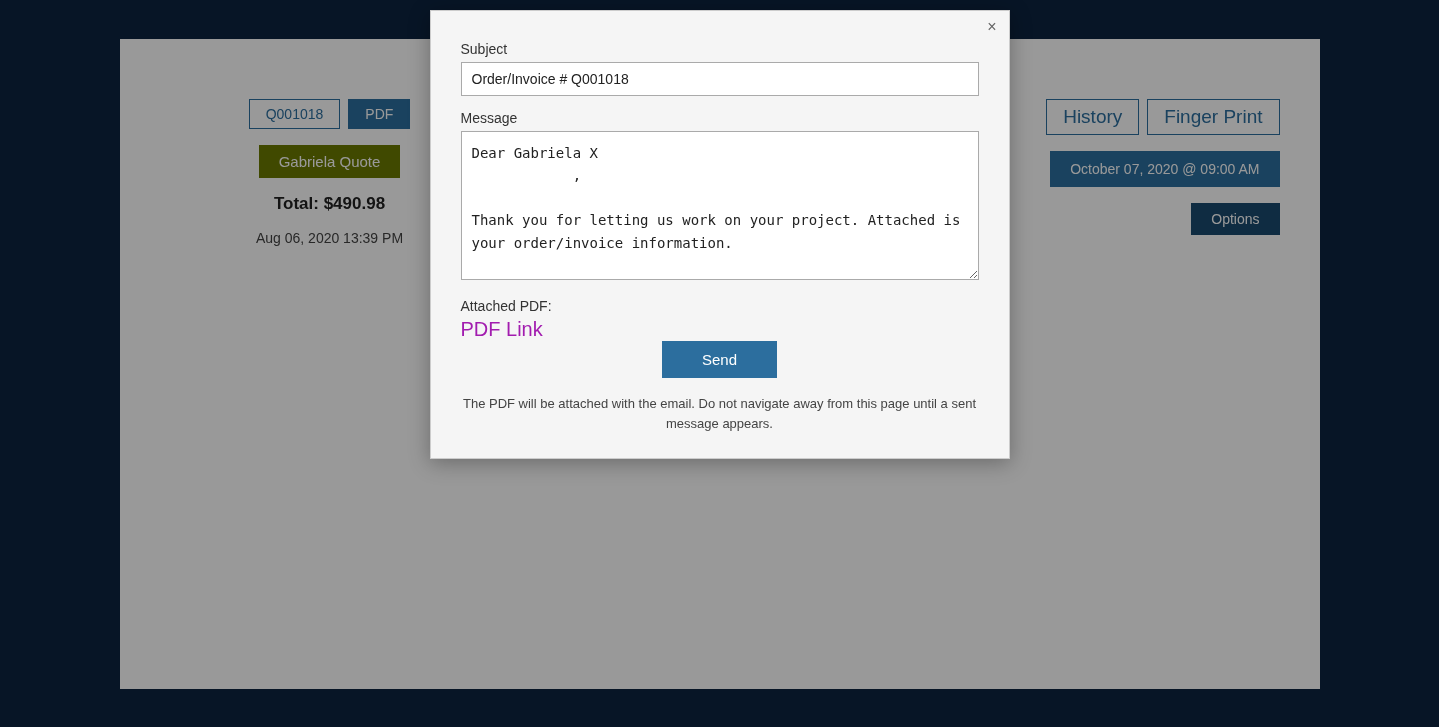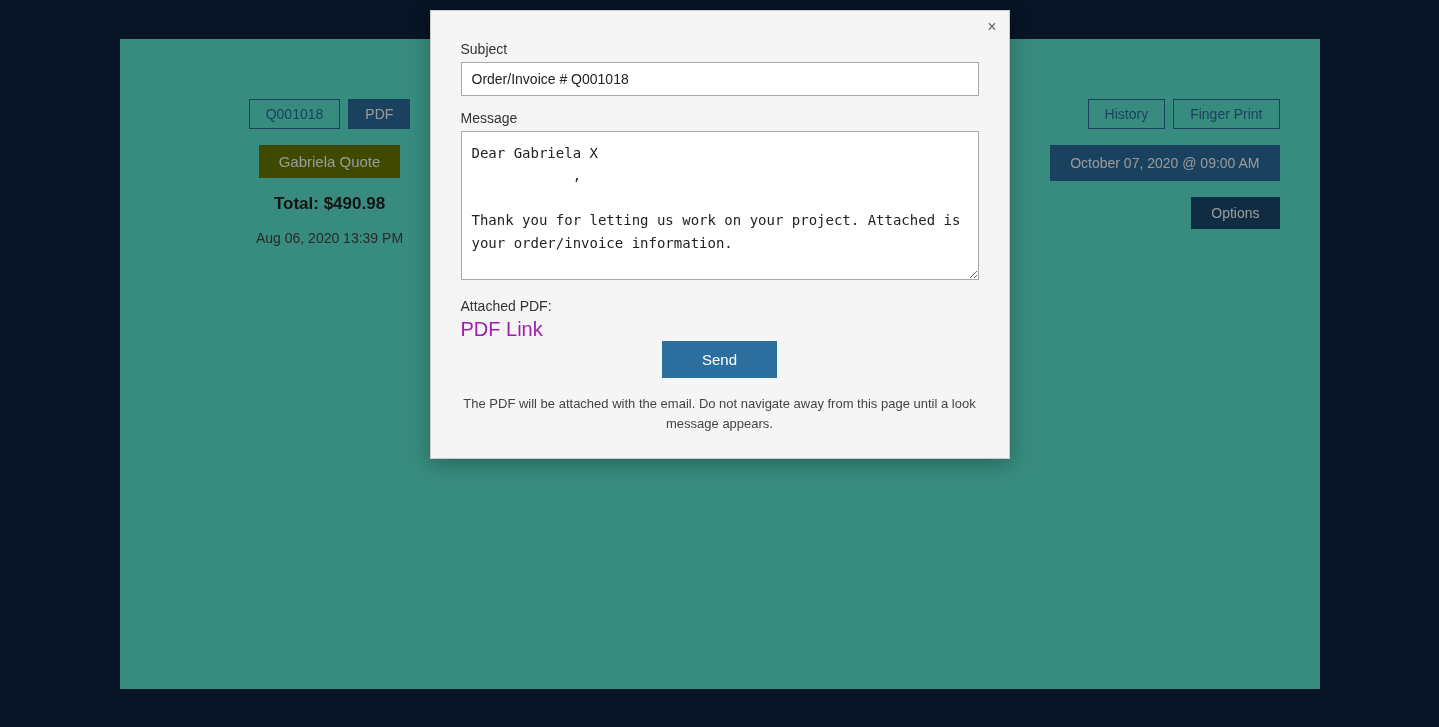--- a/index.html
+++ b/index.html
@@ -15,21 +15,21 @@
     
     .bg-content {
       position: absolute;
       top: 0; left: 0; right: 0; bottom: 0;
       display: flex;
       align-items: center;
       justify-content: center;
     }
 
     .bg-panel {
-      background-color: #5eead4;
+      background-color: #ffffff;
       width: 1200px;
       height: 650px;
       position: relative;
       display: flex;
     }
 
     .bg-left {
       width: 420px;
       padding: 60px 40px;
       display: flex;
@@ -92,21 +92,21 @@
     .bg-right-buttons {
       display: flex;
       gap: 8px;
     }
 
     .bg-btn-outline {
       background: transparent;
       border: 1px solid #2c6e9e;
       color: #2c6e9e;
       padding: 6px 16px;
-      font-size: 14px;
+      font-size: 19px;
       cursor: pointer;
     }
 
     .bg-datetime-btn {
       background: #2c6e9e;
       border: none;
       color: white;
       padding: 10px 20px;
       font-size: 14px;
       cursor: pointer;
@@ -276,15 +276,15 @@
 
     <div class="attached-section">
       <div class="attached-label">Attached PDF:</div>
       <a class="pdf-link">PDF Link</a>
     </div>
 
     <div class="send-btn-container">
       <button class="send-btn">Send</button>
     </div>
 
-    <p class="disclaimer">The PDF will be attached with the email. Do not navigate away from this page until a look message appears.</p>
+    <p class="disclaimer">The PDF will be attached with the email. Do not navigate away from this page until a sent message appears.</p>
   </div>
 </div>
 
 </body></html>

